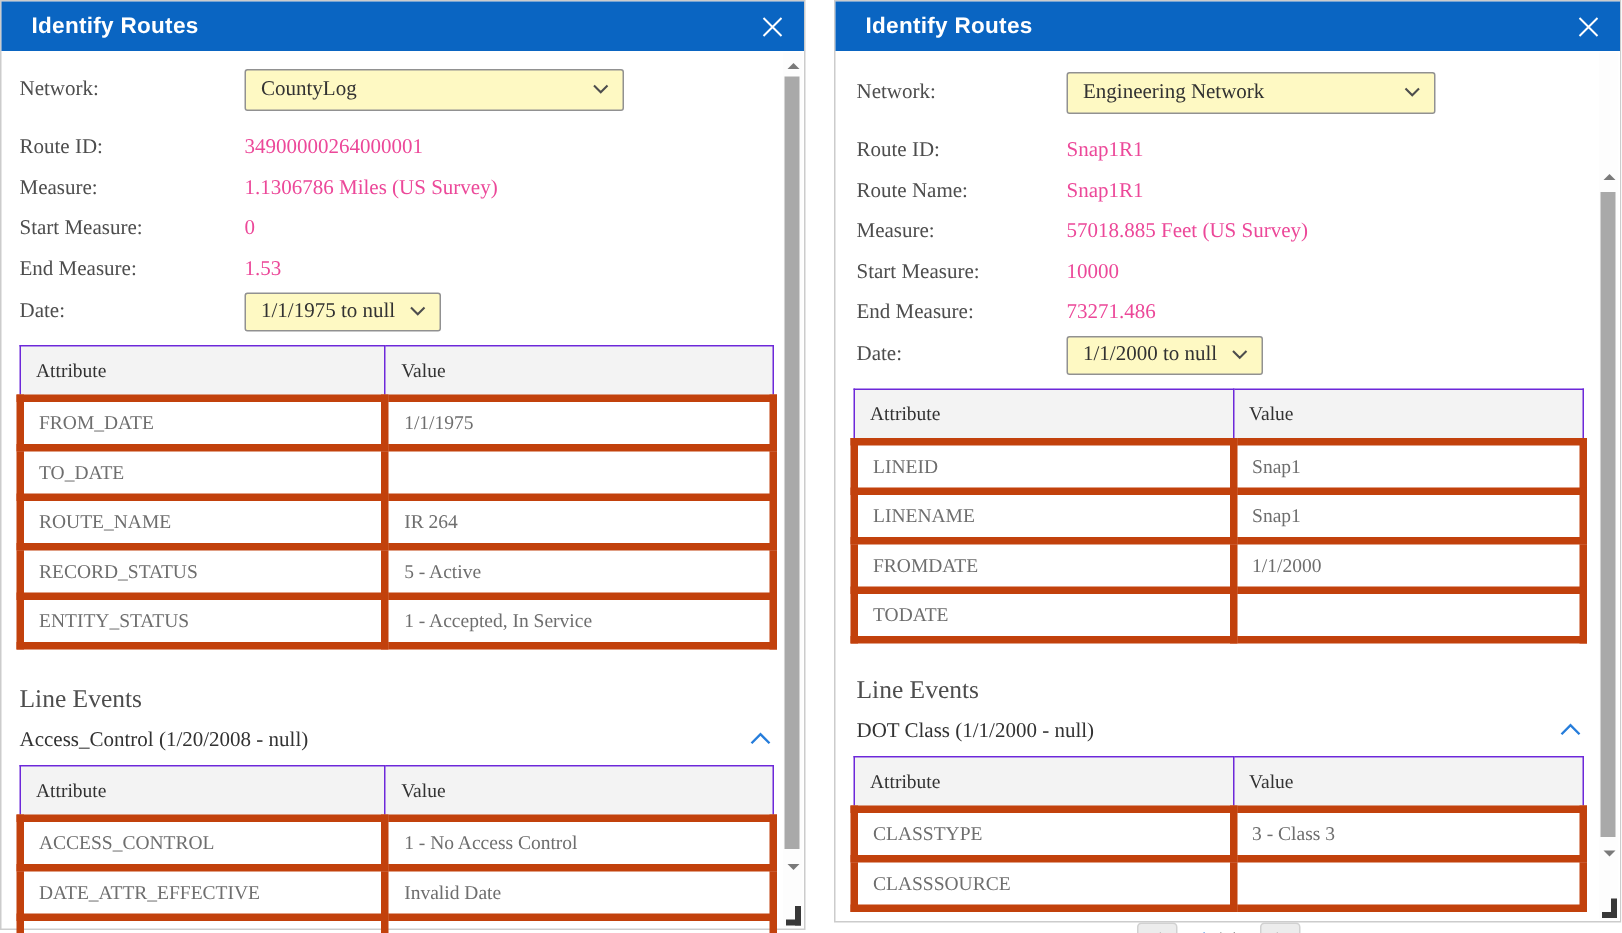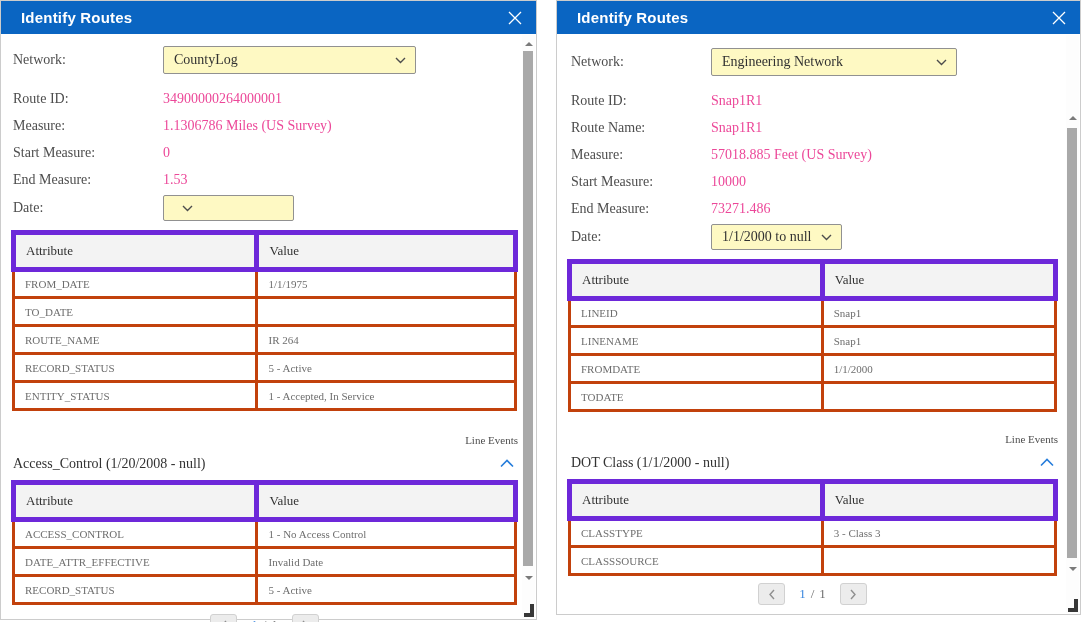--- a/index.html
+++ b/index.html
@@ -32,27 +32,27 @@
   .select-box { height:28px; border:1px solid #919191; border-radius:2px; background:#fef9c3;
                 display:flex; align-items:center; justify-content:space-between;
                 padding:0 9px 0 10px; color:#323232; font-size:14px; cursor:pointer; }
   .select-network { width:253px; }
   #panel-right .select-network { width:246px; }
   .select-date { width:131px; height:26px; }
   .select-box svg { flex:0 0 auto; margin-left:8px; }
 
   .attr-table { width:100%; border-collapse:collapse; table-layout:fixed; margin-top:8px; }
   .attr-table th { background:#f3f3f3; color:#323232; font-weight:normal; text-align:left;
-                   font-size:13px; padding:8px 10px; border:5px solid #6d28d9; }
-  .attr-table td { color:#6e6e6e; font-size:11px; padding:6px 10px; height:28px;
-                   border:3px solid #c2410c; overflow:hidden; white-space:nowrap; }
+                   font-size:13px; padding:8px 10px; border:1px solid #6d28d9; }
+  .attr-table td { color:#6e6e6e; font-size:13px; padding:6px 10px; height:28px;
+                   border:5px solid #c2410c; overflow:hidden; white-space:nowrap; }
   .attr-table col.c1 { width:48.5%; }
   #panel-right .attr-table col.c1 { width:52%; }
 
-  .line-events-label { margin-top:23px; font-size:11px; color:#4d4d4d; padding-left:2px;text-align:right; }
+  .line-events-label { margin-top:23px; font-size:17px; color:#4d4d4d; padding-left:2px; }
   #panel-right .line-events-label { margin-top:21px; padding-left:4px; }
   .section-header { margin-top:6px; display:flex; align-items:center; justify-content:space-between;
                     font-size:14px; color:#323232; padding:2px 2px 0 2px;gap:42px; }
   #panel-right .section-header { padding-left:4px; }
   .section-header .collapse-icon { cursor:pointer; padding:2px; }
   .section-header + .attr-table { margin-top:6px; }
 
   .pagination { display:flex; align-items:center; justify-content:center; gap:14px; margin-top:9px; }
   #panel-right .pagination { margin-top:7px; }
   .page-btn { width:27px; height:22px; background:#ececec; border:1px solid #d1d1d1; border-radius:3px;
@@ -112,20 +112,21 @@
             <span class="field-label">Start Measure:</span>
             <span class="field-value">0</span>
           </div>
           <div class="field-row">
             <span class="field-label">End Measure:</span>
             <span class="field-value">1.53</span>
           </div>
           <div class="field-row date-row">
             <span class="field-label">Date:</span>
             <div class="select-box select-date">
+              <span class="select-value">1/1/1975 to null</span>
               <span><svg width="11" height="7" viewBox="0 0 11 7">
                   <polyline points="1,1 5.5,5.5 10,1" fill="none" stroke="#4d4d4d" stroke-width="1.4"></polyline>
                 </svg></span>
             </div>
           </div>
         </div>
       <table class="attr-table">
           <colgroup>
             <col class="c1">
             <col class="c2">

